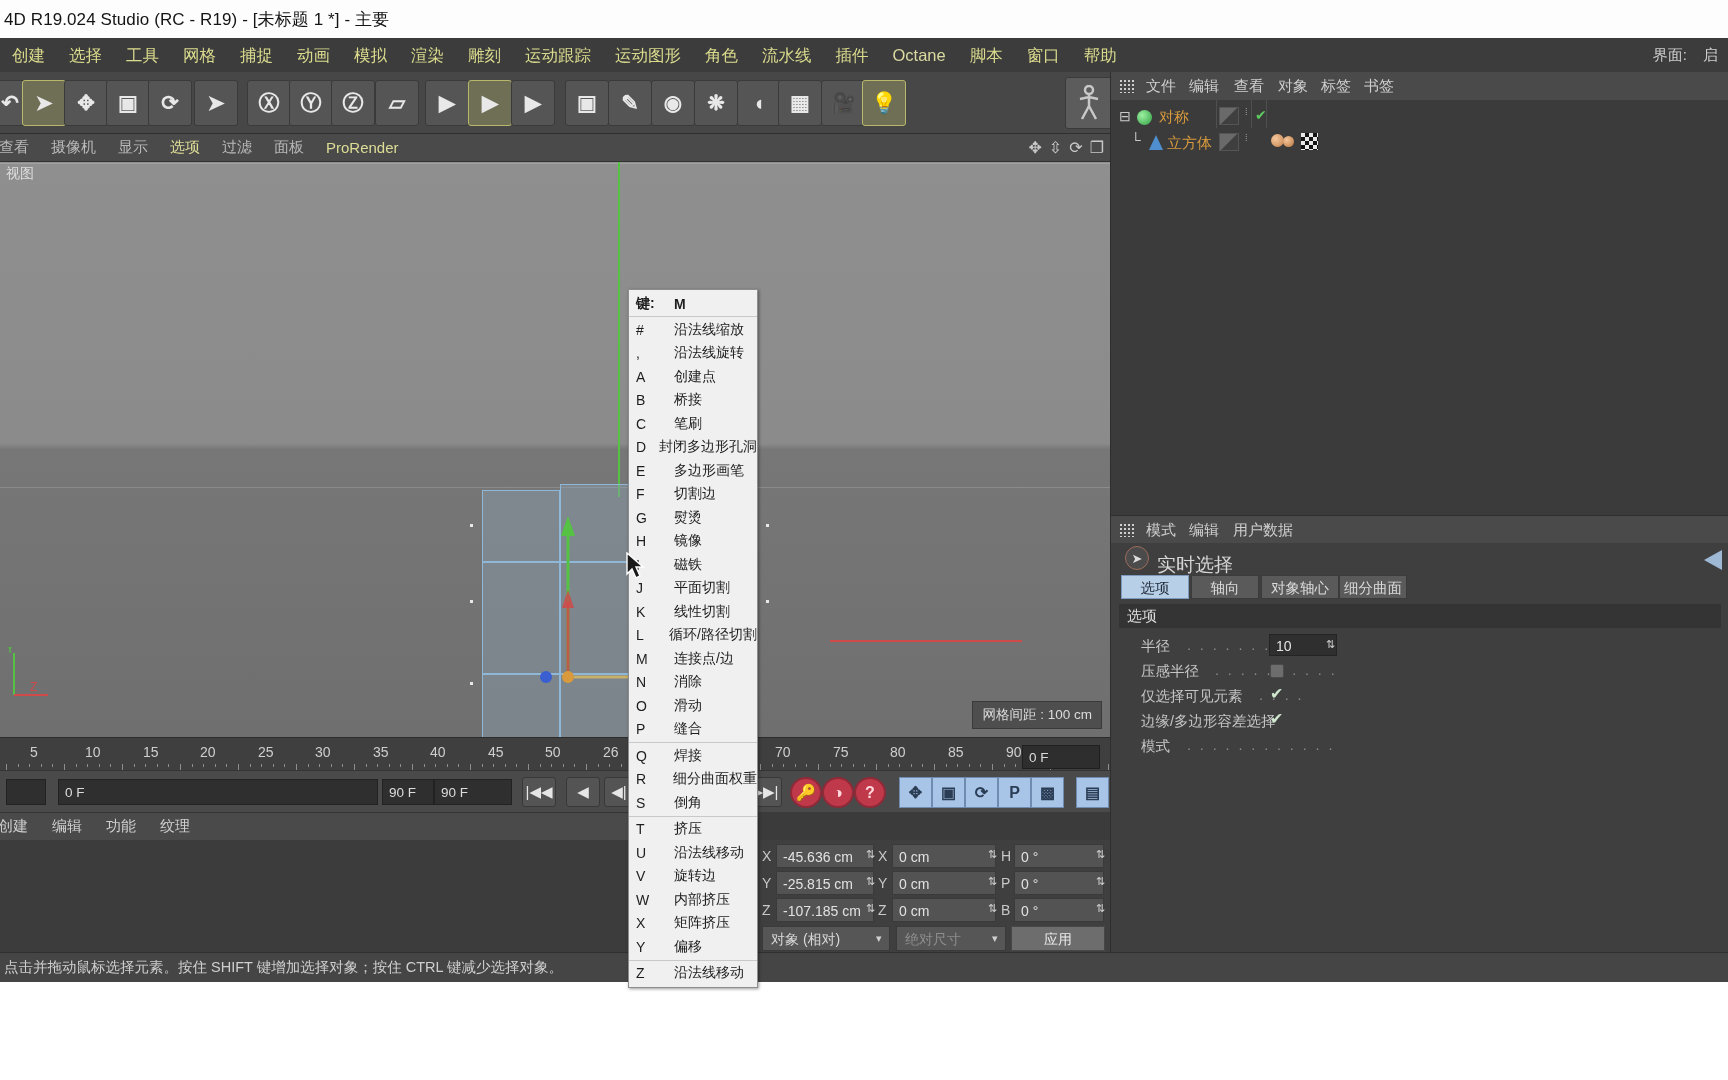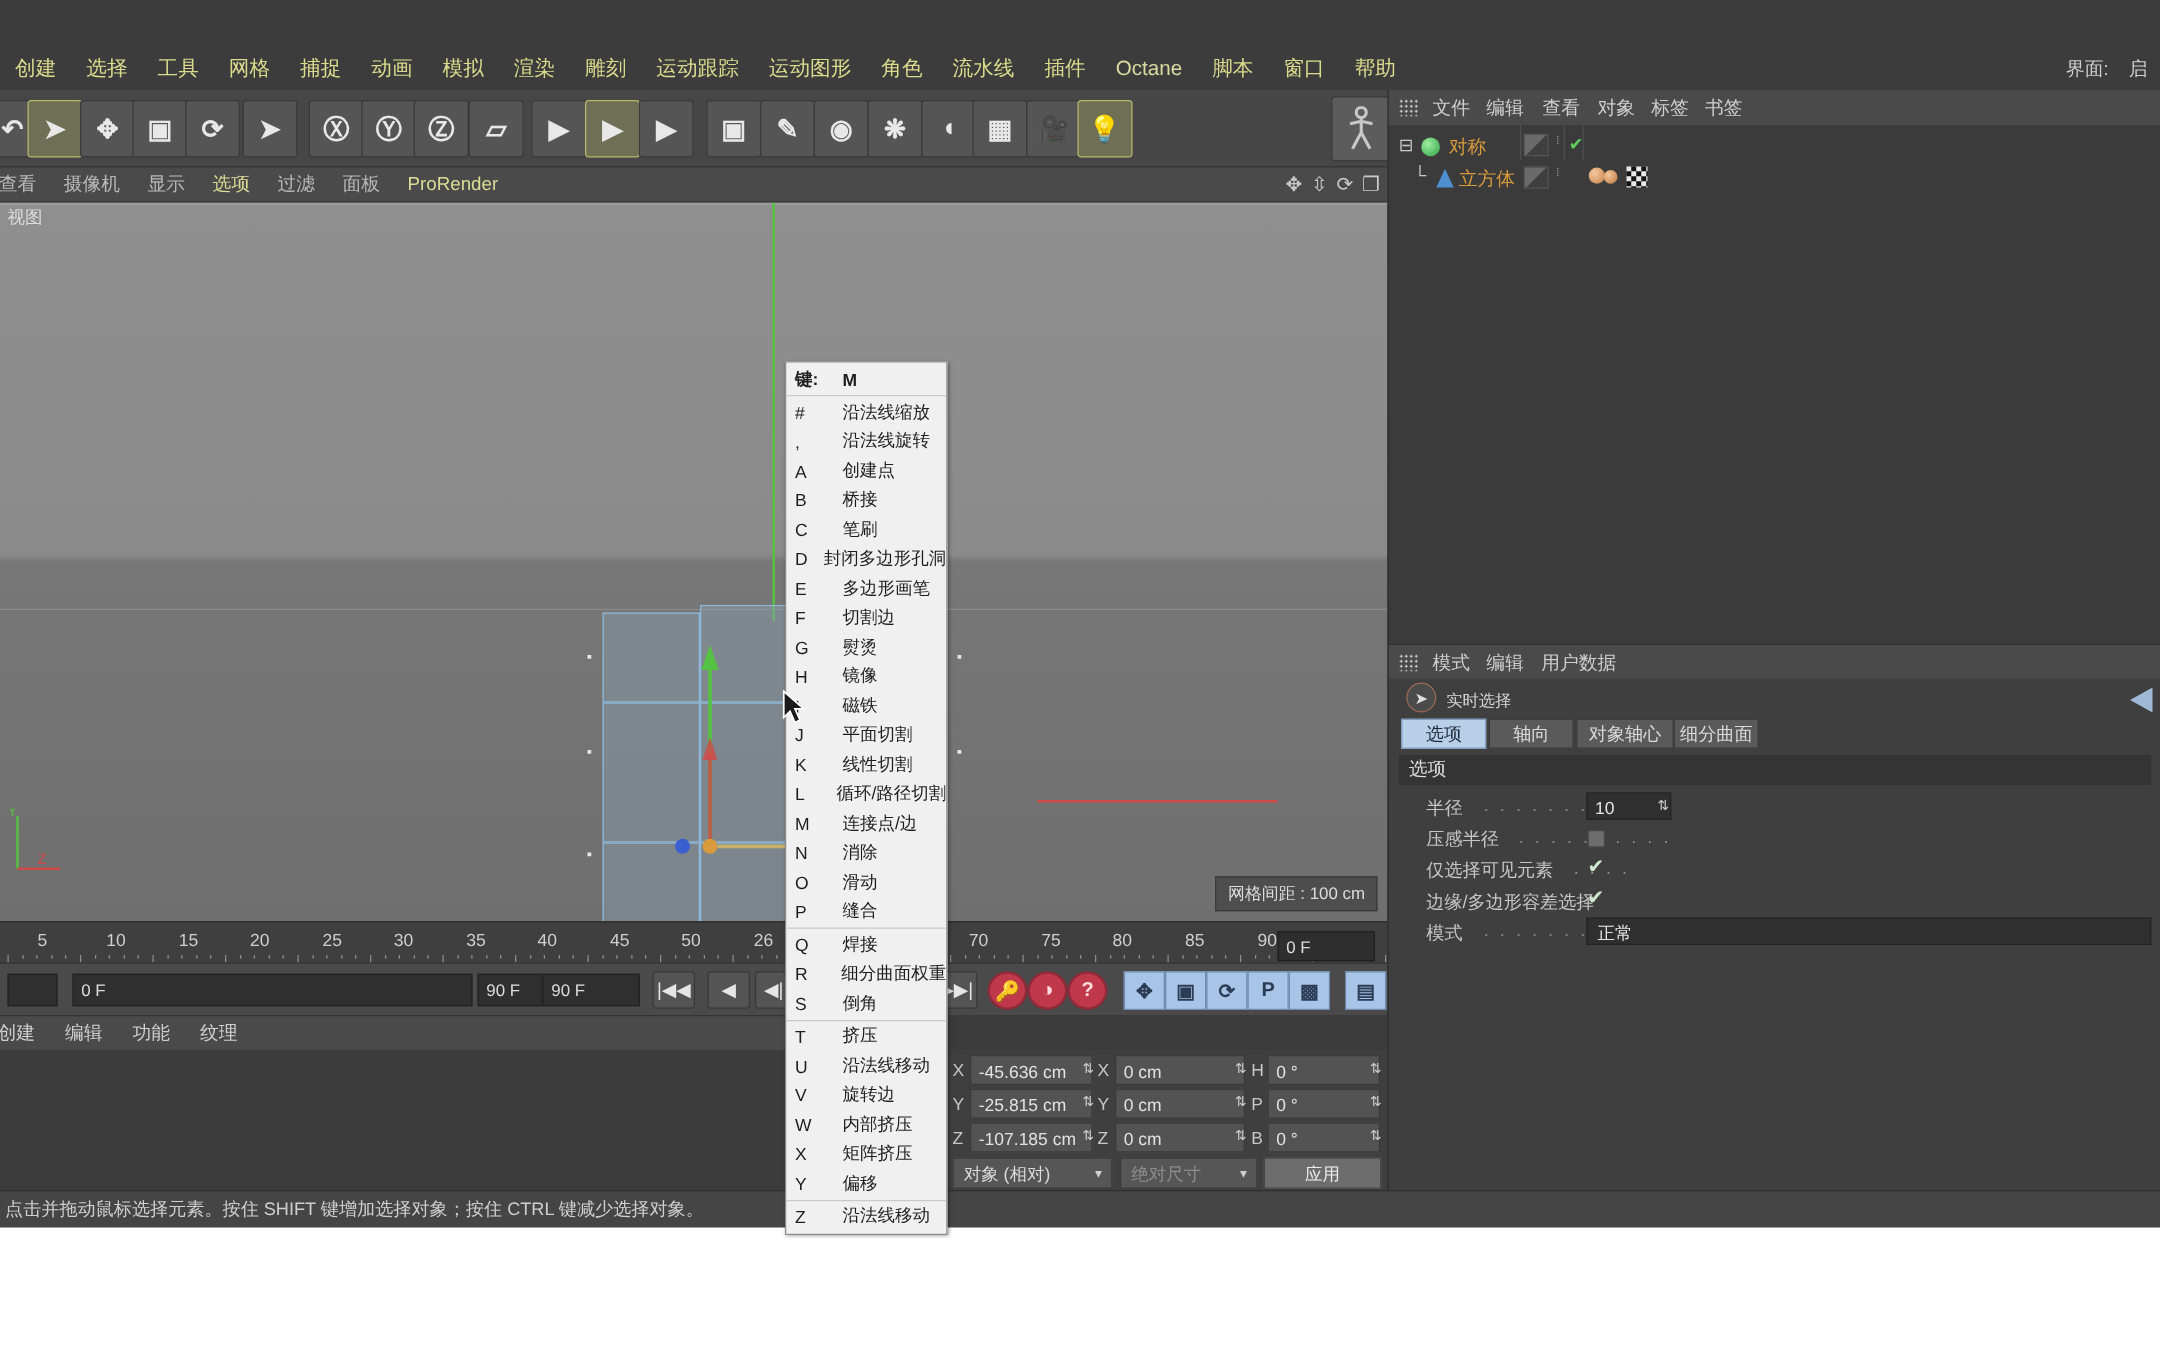--- a/index.html
+++ b/index.html
@@ -189,21 +189,21 @@
   .omdot{ position:absolute; width:15px; height:15px; border-radius:50%; }
   .omcol{ position:absolute; top:0; height:28px; border-left:1px solid #4f4f4f; }
 
   .ambar{
     position:absolute; left:0; top:443px; width:618px; height:28px; background:#4a4a4a;
     border-top:1px solid #2e2e2e;
   }
   .ambar .dots{ position:absolute; left:8px; top:7px; width:16px; height:14px;
       background-image:radial-gradient(#cfcfcf 1px, transparent 1px); background-size:4px 4px; }
   .ambar .mi{ position:absolute; top:5px; color:#cfcfcf; font-size:15px; }
-  .amtitle{ position:absolute; left:46px; top:480px; color:#d6d6d6; font-size:13px; }
+  .amtitle{ position:absolute; left:46px; top:480px; color:#d6d6d6; font-size:19px; }
   .amicon{
     position:absolute; left:14px; top:474px; width:24px; height:24px; border-radius:50%;
     border:1px solid #9e6b5a; background:#4b4b4b; color:#ddd; font-size:13px;
     display:flex; align-items:center; justify-content:center;
   }
   .amtab{
     position:absolute; top:503px; height:24px; background:#5a5a5a; border:1px solid #3b3b3b;
     color:#dadada; font-size:14.5px; line-height:24px; text-align:center;
   }
   .amtab.active{ background:#b8cfe8; color:#1f2b38; border-color:#7e9bbd; }
@@ -250,20 +250,23 @@
   .ctxhead .k{ display:inline-block; width:38px; }
   .ctxsep{ height:1px; background:#c9c9c9; margin:1px 0; }
 
   .cursor{ position:absolute; left:625px; top:552px; z-index:60; }
 </style>
 </head>
 <body>
 
 <div id="app">
 
+  <div class="titlebar">
+    <span>4D R19.024 Studio (RC - R19) - [未标题 1 *] - 主要</span>
+  </div>
 
   <div class="menubar">
     <span class="mi">创建</span>
     <span class="mi">选择</span>
     <span class="mi">工具</span>
     <span class="mi">网格</span>
     <span class="mi">捕捉</span>
     <span class="mi">动画</span>
     <span class="mi">模拟</span>
     <span class="mi">渲染</span>
@@ -638,21 +641,20 @@
 
     <span class="amrow-label" style="left:30px;top:615px">仅选择可见元素</span>
     <span class="amdots" style="left:148px;top:615px">. . . .</span>
     <span class="amcheck" style="left:159px;top:614px">✔</span>
 
     <span class="amrow-label" style="left:30px;top:640px">边缘/多边形容差选择</span>
     <span class="amcheck" style="left:159px;top:639px">✔</span>
 
     <span class="amrow-label" style="left:30px;top:665px">模式</span>
     <span class="amdots" style="left:76px;top:665px">. . . . . . . . . . . .</span>
-    <div class="amcombo" style="left:158px;top:662px;width:452px">正常</div>
   </div>
 
   <div class="ctxmenu">
     <div class="ctxhead">
       <span class="k">键:</span>
       <span>M</span>
     </div>
     <div class="ctxsep"></div>
 
     <div class="ctxitem">

